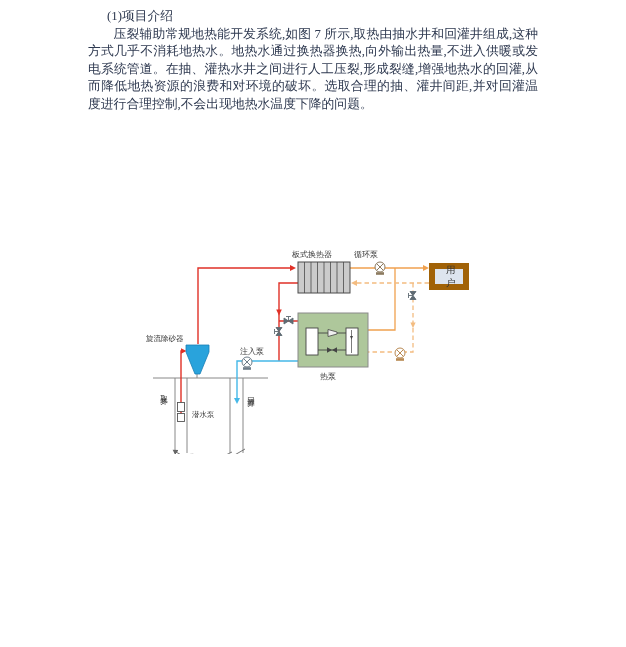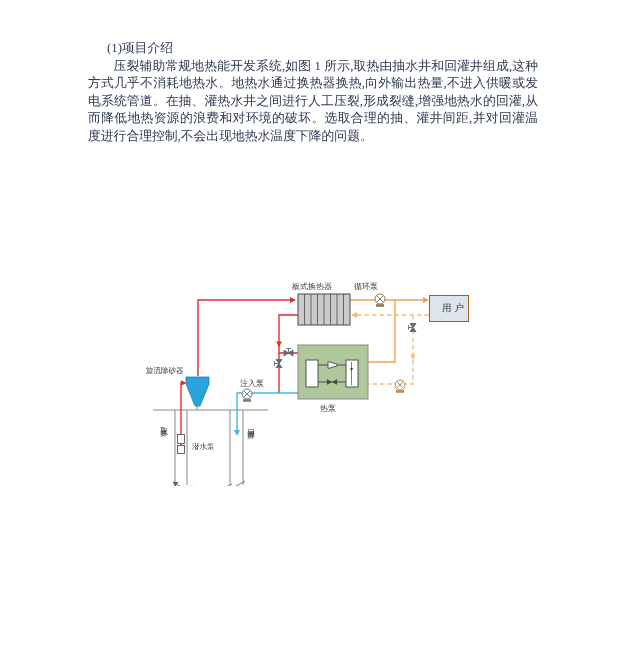--- a/index.html
+++ b/index.html
@@ -1,43 +1,43 @@
 <!DOCTYPE html>
 <html><head>
 <meta charset="utf-8">
 <style>
   html,body{margin:0;padding:0;background:#ffffff;}
   .page{
     position:relative;width:626px;height:454px;background:#ffffff;
-    font-family:"Liberation Serif","DejaVu Serif",serif;color:#2e3950;overflow:hidden;margin-top:32px;
+    font-family:"Liberation Serif","DejaVu Serif",serif;color:#2e3950;overflow:hidden;
   }
   .textblock{position:absolute;left:88px;top:8px;width:450px;}
   .heading{font-size:12.8px;line-height:17.6px;text-indent:19px;}
   .textblock p{margin:0;font-size:12.8px;line-height:17.6px;text-align:justify;text-indent:2em;}
   .diagram{position:absolute;left:140px;top:245px;width:350px;height:255px;}
   .diagram svg{position:absolute;left:0;top:0;}
   .dlabel{position:absolute;font-size:8px;color:#3a3a3a;line-height:1.1;white-space:nowrap;}
   .dlabel.small{font-size:7.5px;}
   .vlabel{position:absolute;font-size:7.5px;color:#3a3a3a;writing-mode:vertical-rl;text-orientation:upright;letter-spacing:1px;line-height:1;}
   .userbox{
     position:absolute;left:289px;top:18px;width:40px;height:27px;background:#dde4ee;
-    border:1px solid #a16207;box-sizing:border-box;display:flex;align-items:center;justify-content:center;
+    border:6px solid #a16207;box-sizing:border-box;display:flex;align-items:center;justify-content:center;
     font-size:9.5px;letter-spacing:3px;color:#333;padding-left:11px;
   }
   .caption{position:absolute;left:0;top:499px;width:626px;text-align:center;font-size:12.8px;color:#2e3950;}
   .pagenum{position:absolute;left:0;top:613px;width:626px;text-align:center;font-size:11px;font-weight:bold;color:#2e3950;}
 </style>
 </head>
 <body>
 
 <div class="page">
 
   <div class="textblock">
     <div class="heading">(1)项目介绍</div>
-    <p>压裂辅助常规地热能开发系统,如图 1 所示,取热由抽水井和回灌井组成,这种方式几乎不消耗地热水。地热水通过换热器换热,向外输出热量,不进入供暖或发电系统管道。在抽、灌热水井之间进行人工压裂,形成裂缝,增强地热水的回灌,从而降低地热资源的浪费和对环境的破坏。选取合理的抽、灌井间距,并对回灌温度进行合理控制,不会出现地热水温度下降的问题。</p>
+    <p>压裂辅助常规地热能开发系统,如图 7 所示,取热由抽水井和回灌井组成,这种方式几乎不消耗地热水。地热水通过换热器换热,向外输出热量,不进入供暖或发电系统管道。在抽、灌热水井之间进行人工压裂,形成裂缝,增强地热水的回灌,从而降低地热资源的浪费和对环境的破坏。选取合理的抽、灌井间距,并对回灌温度进行合理控制,不会出现地热水温度下降的问题。</p>
   </div>
 
   <div class="diagram">
     <svg width="350" height="255" viewBox="140 245 350 255">
       <defs>
         <marker id="m-red" markerUnits="userSpaceOnUse" markerWidth="7" markerHeight="7" refX="1" refY="3" orient="auto">
             <path d="M0,0 L6,3 L0,6 Z" fill="#e03127"></path>
           </marker>
         <marker id="m-cyan" markerUnits="userSpaceOnUse" markerWidth="7" markerHeight="7" refX="1" refY="3" orient="auto">
             <path d="M0,0 L6,3 L0,6 Z" fill="#45b8e8"></path>

